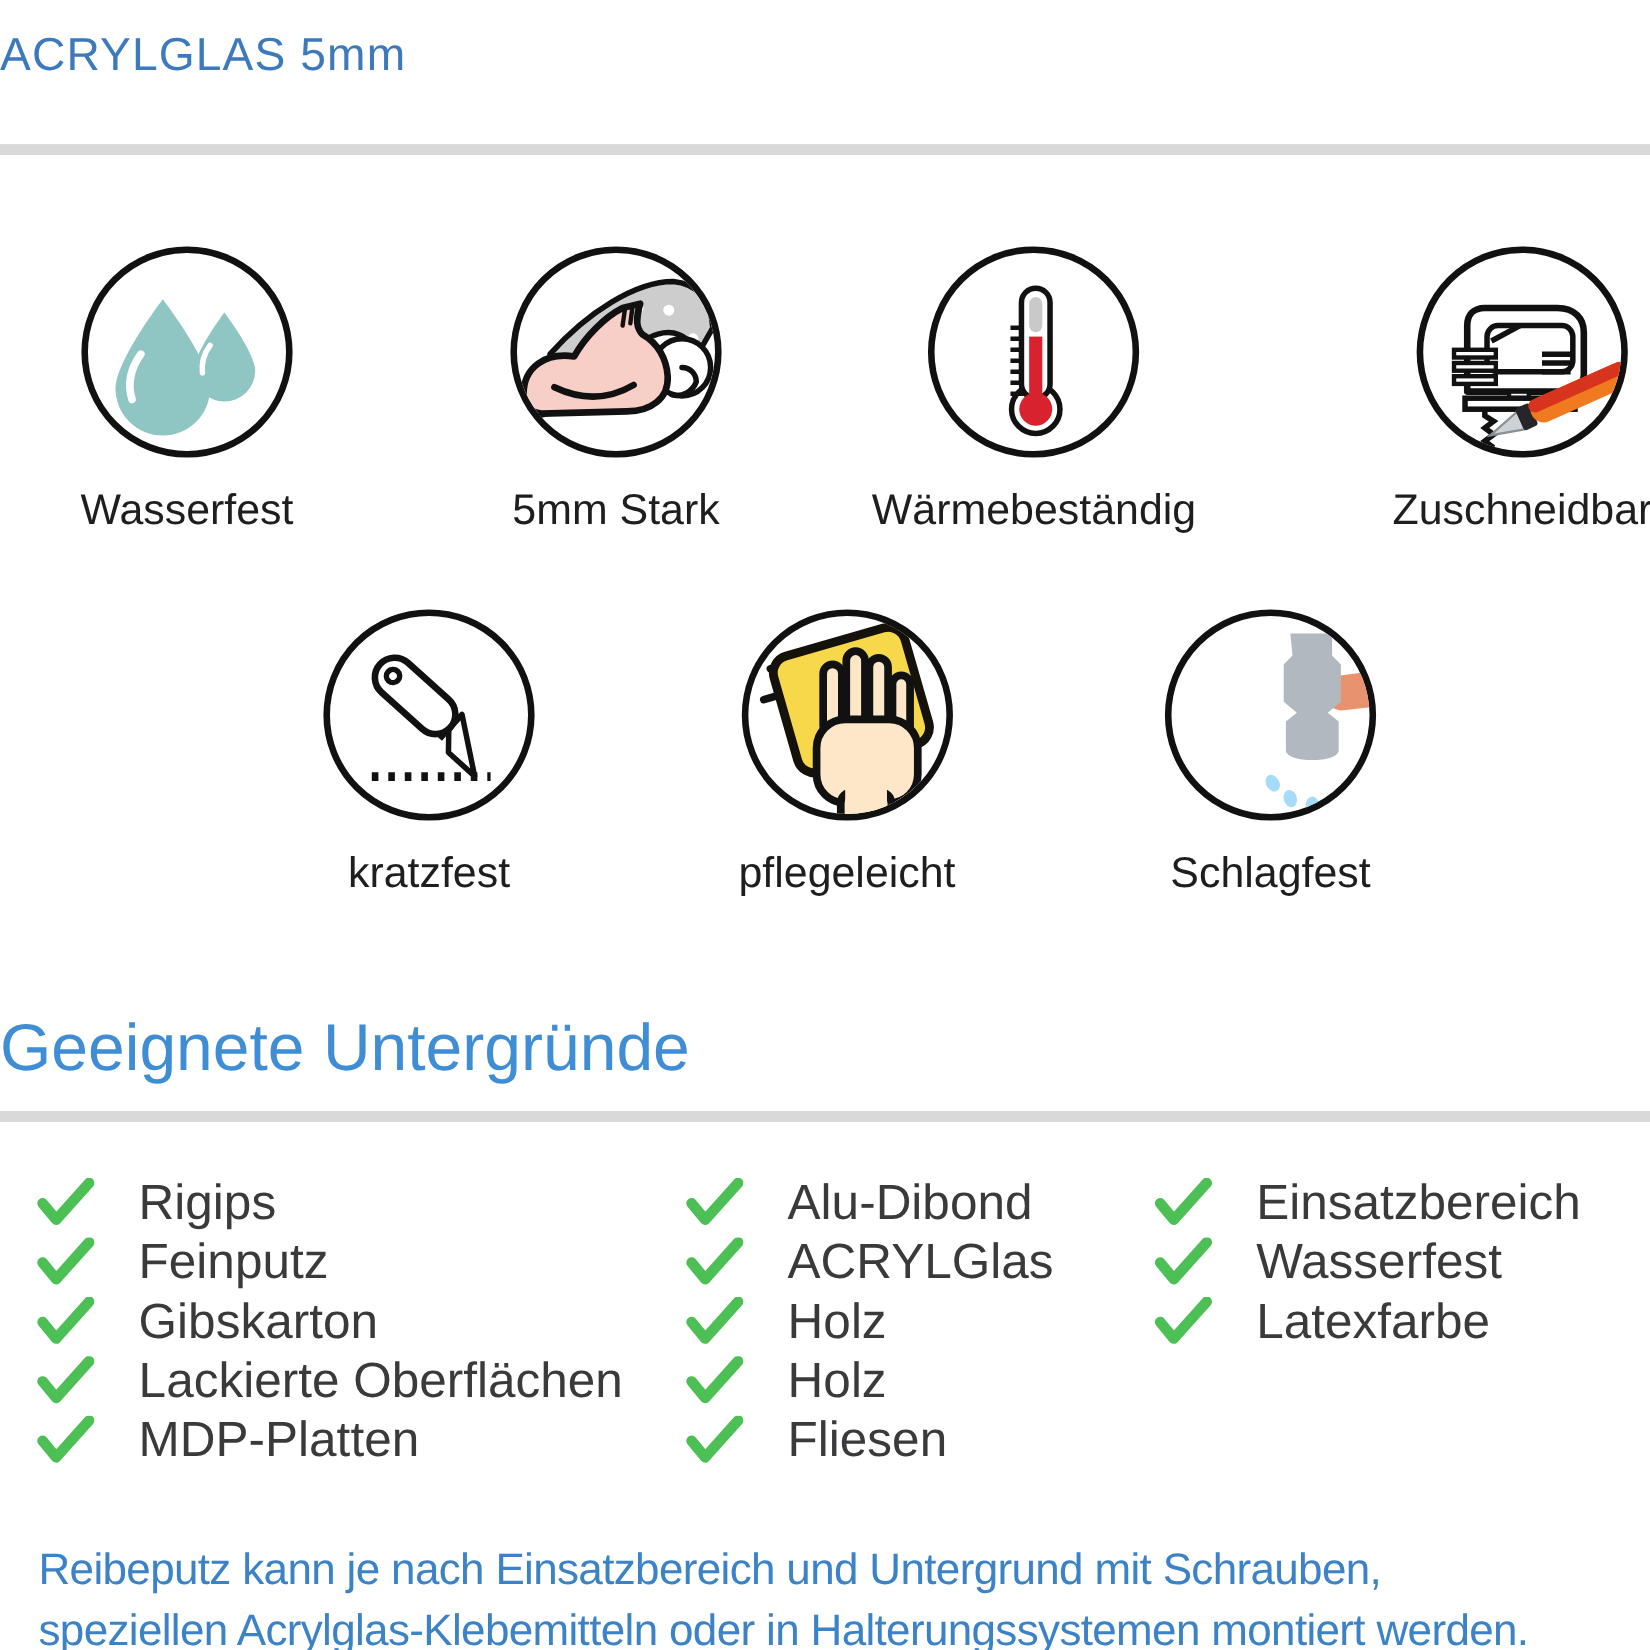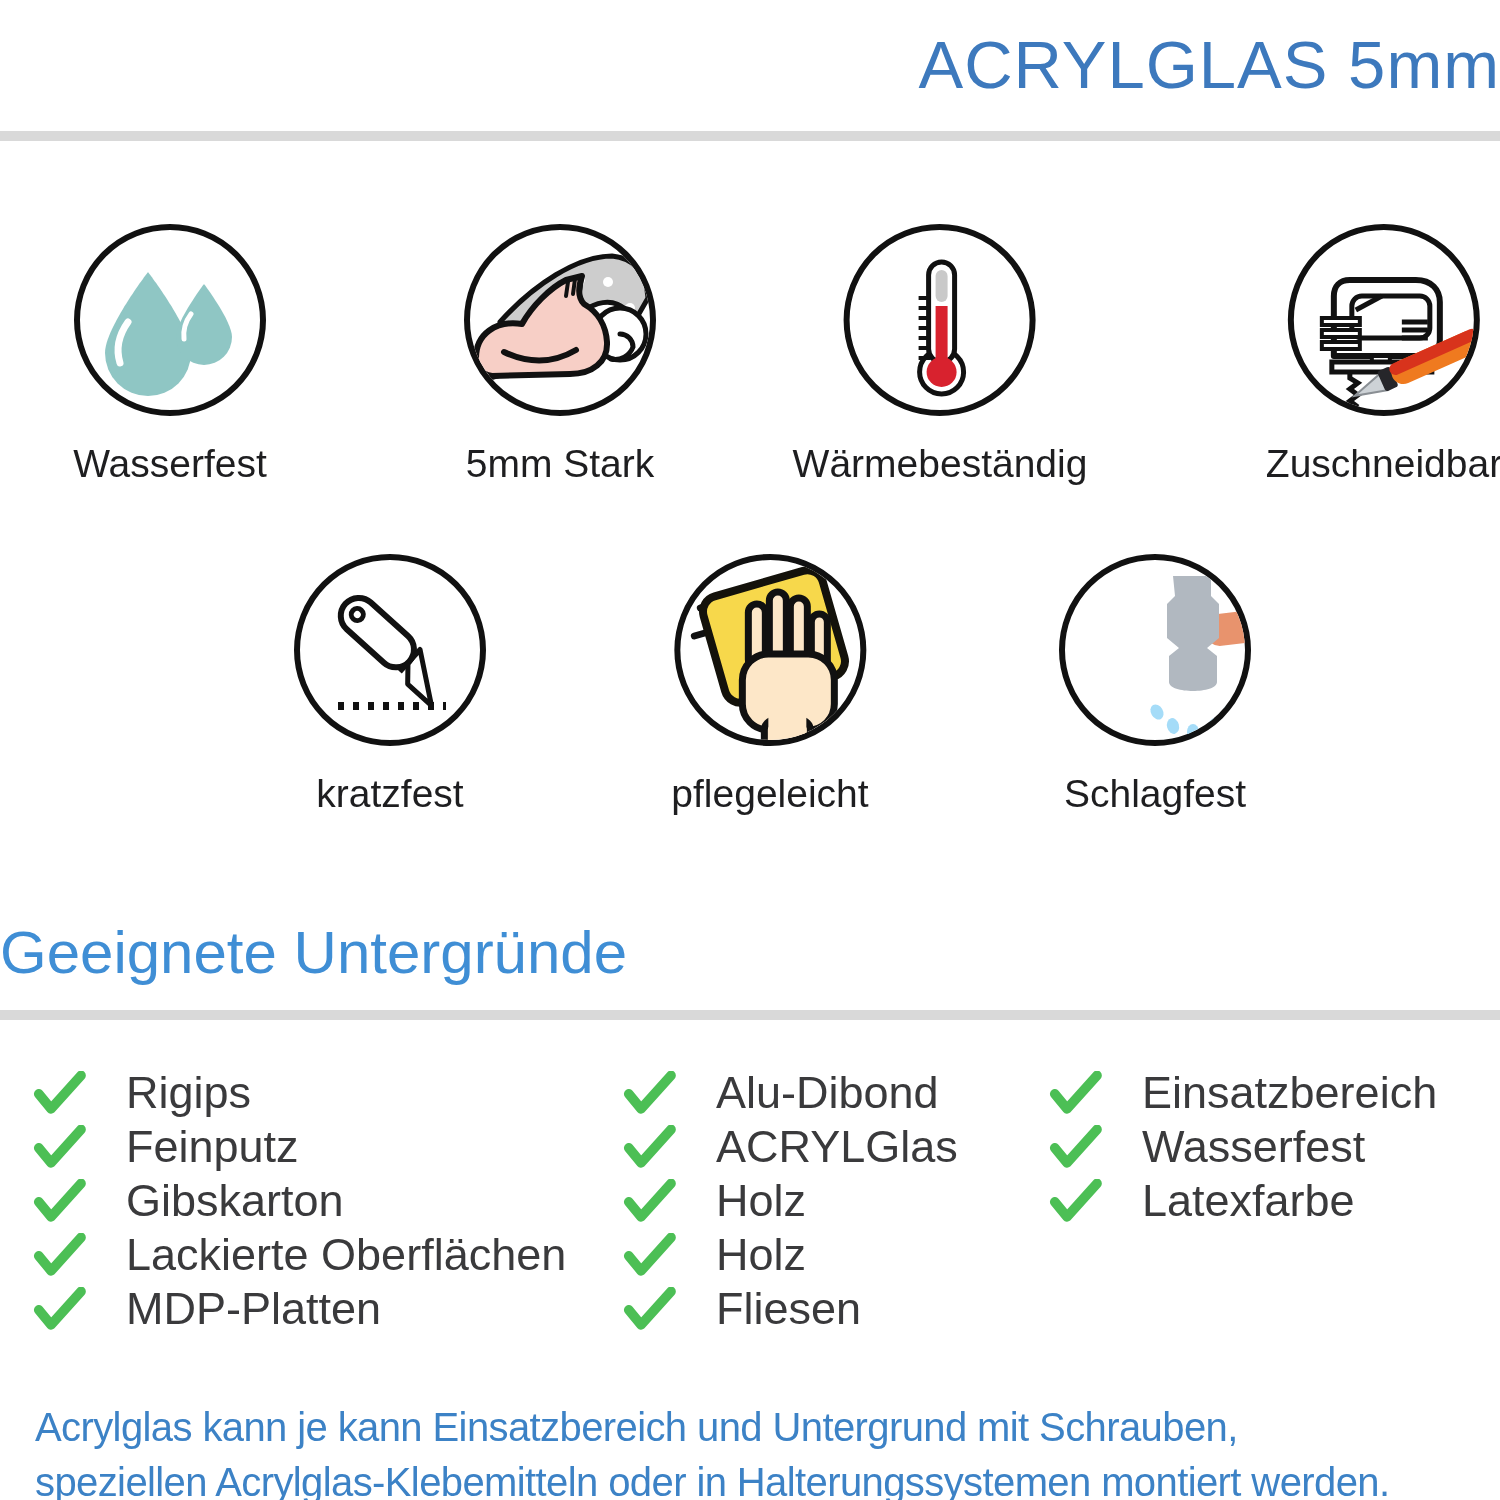--- a/index.html
+++ b/index.html
@@ -1,19 +1,19 @@
 <!DOCTYPE html>
 <html><head>
 <meta charset="utf-8">
 <style>
   html,body{margin:0;padding:0;background:#fff;}
   .canvas{position:relative;width:1500px;height:1500px;margin:0 auto;background:#fff;overflow:hidden;
           font-family:"Liberation Sans", sans-serif;}
-  .page-title{position:absolute;top:26px;left:0;width:100%;text-align:right;
-          font-size:67px;font-weight:500;color:#3d79bd;letter-spacing:1px;}
+  .page-title{position:absolute;top:26px;left:0;width:100%;text-align:left;
+          font-size:42px;font-weight:500;color:#3d79bd;letter-spacing:1px;}
   .divider{position:absolute;left:0;width:100%;height:10px;background:#d9d9d9;}
   .divider.top{top:131px;}
   .divider.mid{top:1010px;}
   .feature{position:absolute;transform:translateX(-50%);display:flex;flex-direction:column;align-items:center;}
   .feature .badge{display:block;}
   .feature-label{margin-top:24px;font-size:39px;color:#1e1e20;white-space:nowrap;text-align:right;}
   .sub-heading{position:absolute;top:918px;left:0;width:100%;
           font-size:60px;font-weight:500;color:#3f8ed5;}
   .sub-col{position:absolute;list-style:none;margin:0;padding:0;}
   .sub-col li{height:54px;display:flex;align-items:center;gap:40px;}
@@ -263,17 +263,17 @@
     </li>
     <li>
       <svg class="check" width="54" height="44" viewBox="0 0 60 50">
           <path d="M7 26 L21 43 L55 5" fill="none" stroke="#4cbf55" stroke-width="11" stroke-linecap="round" stroke-linejoin="round"></path>
         </svg>
       <span class="item-text">Latexfarbe</span>
     </li>
   </ul>
 
   <div class="footer-note">
-    <div>Acrylglas kann je kann Einsatzbereich und Untergrund mit Schrauben,</div>
+    <div>Reibeputz kann je nach Einsatzbereich und Untergrund mit Schrauben,</div>
     <div>speziellen Acrylglas-Klebemitteln oder in Halterungssystemen montiert werden.</div>
   </div>
 
 </div>
 
 </body></html>

